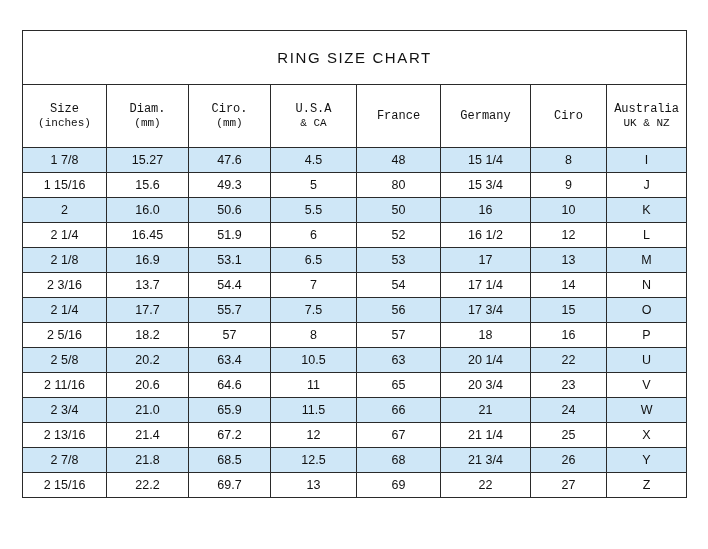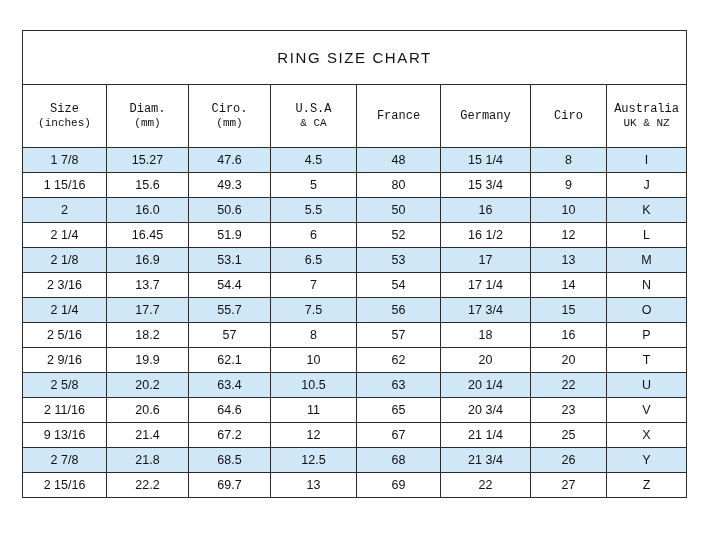--- a/index.html
+++ b/index.html
@@ -207,52 +207,52 @@
           <tr class="plain">
             <td>2 5/16</td>
             <td>18.2</td>
             <td>57</td>
             <td>8</td>
             <td>57</td>
             <td>18</td>
             <td>16</td>
             <td>P</td>
           </tr>
-          <tr class="plain">
-            <td>2 9/16</td>
-            <td>19.9</td>
-            <td>62.1</td>
-            <td>10</td>
-            <td>62</td>
-            <td>20</td>
-            <td>20</td>
-            <td>T</td>
-          </tr>
           <tr class="shaded">
             <td>2 5/8</td>
             <td>20.2</td>
             <td>63.4</td>
             <td>10.5</td>
             <td>63</td>
             <td>20 1/4</td>
             <td>22</td>
             <td>U</td>
           </tr>
           <tr class="plain">
             <td>2 11/16</td>
             <td>20.6</td>
             <td>64.6</td>
             <td>11</td>
             <td>65</td>
             <td>20 3/4</td>
             <td>23</td>
             <td>V</td>
           </tr>
-          <tr class="plain">
-            <td>9 13/16</td>
+          <tr class="shaded">
+            <td>2 3/4</td>
+            <td>21.0</td>
+            <td>65.9</td>
+            <td>11.5</td>
+            <td>66</td>
+            <td>21</td>
+            <td>24</td>
+            <td>W</td>
+          </tr>
+          <tr class="plain">
+            <td>2 13/16</td>
             <td>21.4</td>
             <td>67.2</td>
             <td>12</td>
             <td>67</td>
             <td>21 1/4</td>
             <td>25</td>
             <td>X</td>
           </tr>
           <tr class="shaded">
             <td>2 7/8</td>

